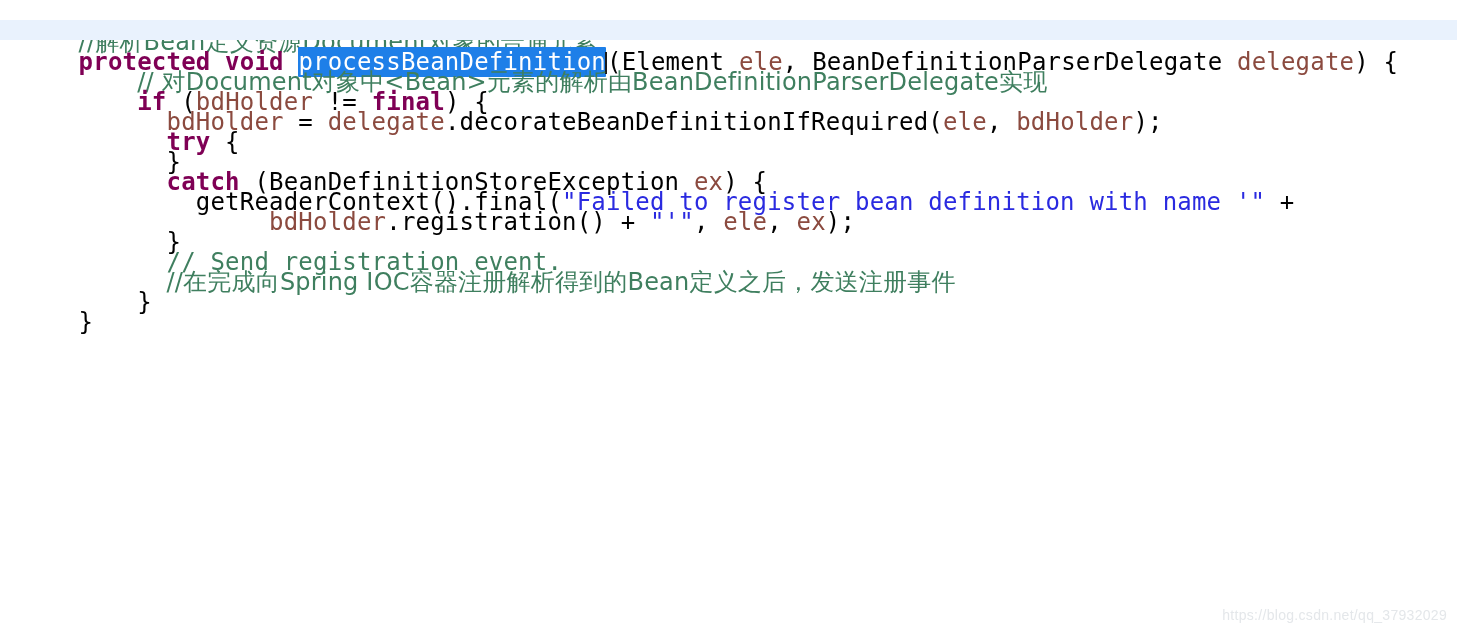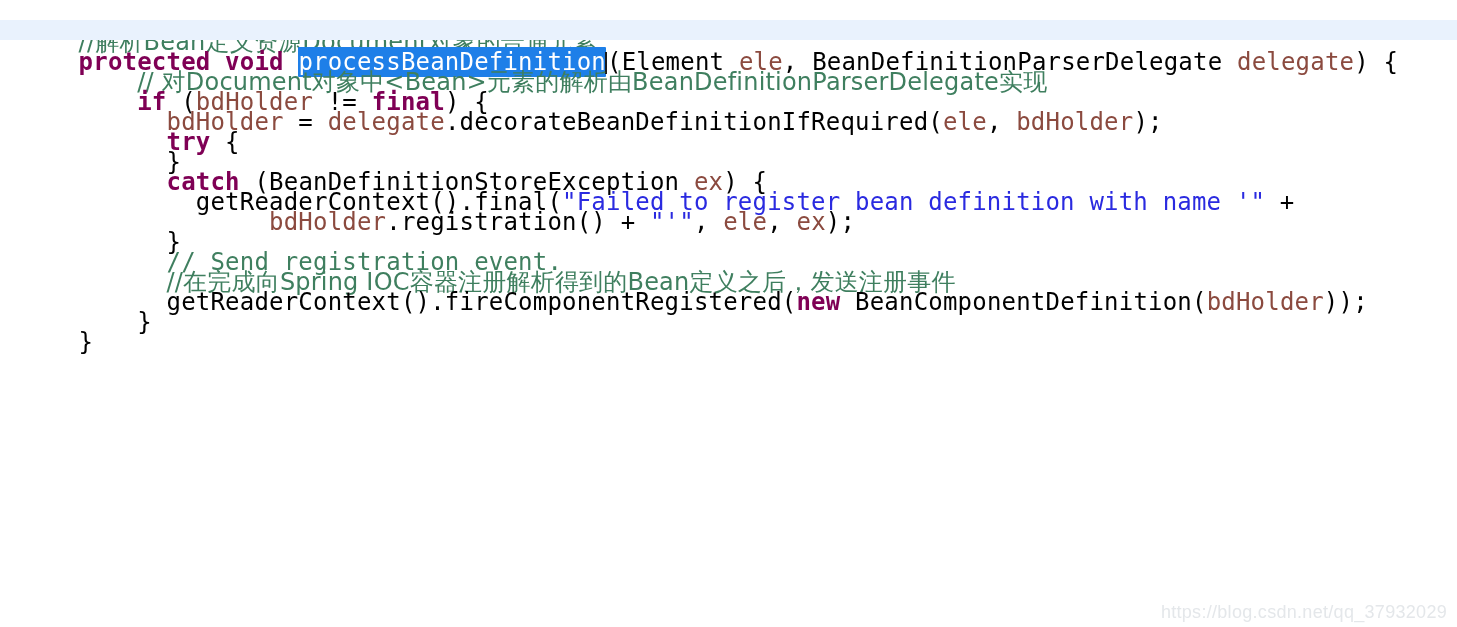--- a/index.html
+++ b/index.html
@@ -81,21 +81,21 @@
   }
 
   
   .cjk { font-family: "DejaVu Sans", "Liberation Sans", sans-serif; }
 
   #watermark {
     position: absolute;
     right: 10px;
     bottom: 4px;
     font-family: "Liberation Sans", sans-serif;
-    font-size: 18px;
+    font-size: 14px;
     color: #e4e7ea;
     letter-spacing: 0.3px;
     user-select: none;
     margin-left: 28px;
   }
 </style>
 </head>
 <body>
 
 <div id="editor">
@@ -151,23 +151,20 @@
   </div>
 
   <div class="line">
     <span class="plain">      </span><span class="cmt">// Send registration event.</span>
   </div>
 
   <div class="line">
     <span class="plain">      </span><span class="cmt cjk">//在完成向Spring IOC容器注册解析得到的Bean定义之后，发送注册事件</span>
   </div>
 
-  <div class="line">
-    <span class="plain">      </span><span class="plain">getReaderContext().fireComponentRegistered(</span><span class="kw">new</span><span class="plain"> </span><span class="plain">BeanComponentDefinition</span><span class="plain">(</span><span class="var">bdHolder</span><span class="plain">));</span>
-  </div>
 
   <div class="line">
     <span class="plain">    </span><span class="plain">}</span>
   </div>
 
   <div class="line">
     <span class="plain">}</span>
   </div>
 
   <div id="watermark">https://blog.csdn.net/qq_37932029</div>

